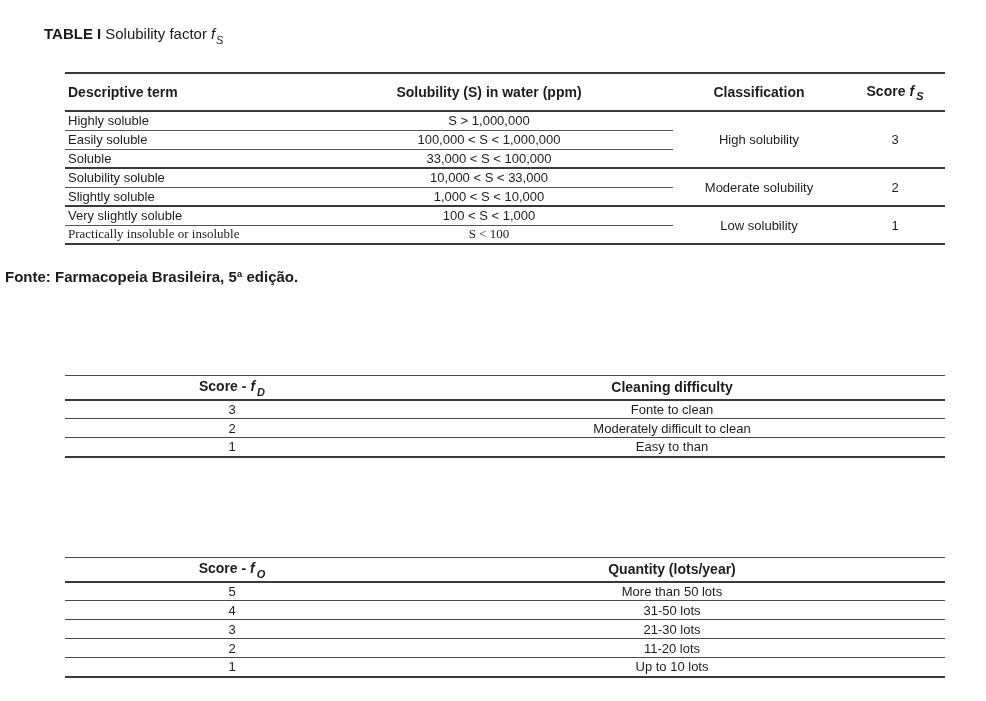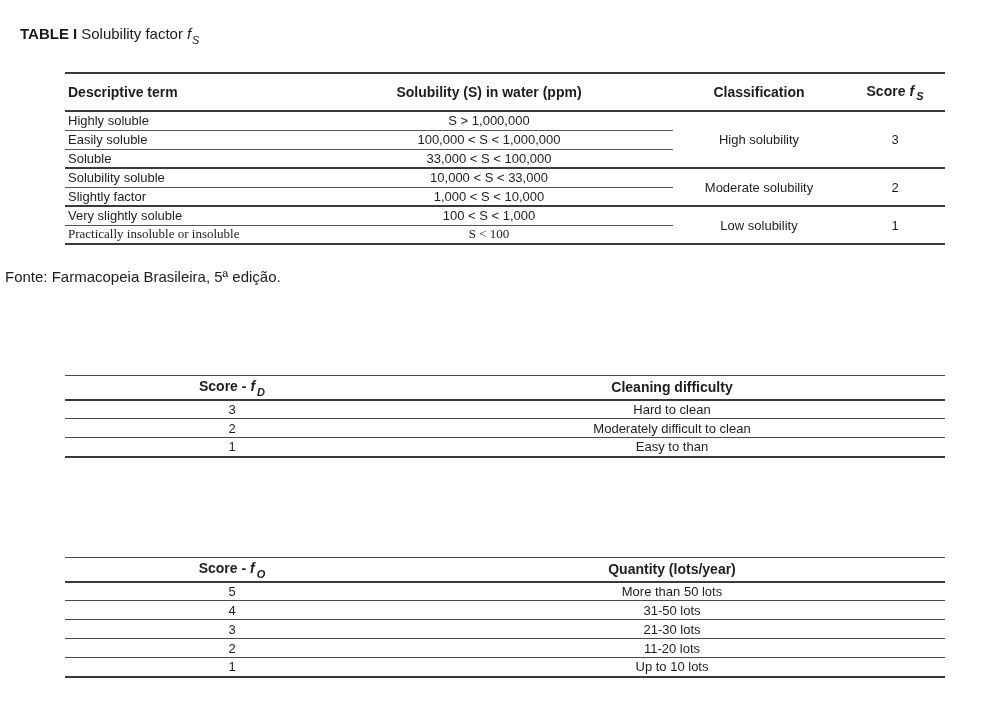--- a/index.html
+++ b/index.html
@@ -8,21 +8,21 @@
     width: 986px; height: 701px;
     background: #ffffff;
     font-family: "Liberation Sans", sans-serif;
     color: #1d1d1d;
     overflow: hidden;
   }
   .page { position: relative; width: 986px; height: 701px; }
   .abs { position: absolute; }
 
   
-  .caption { font-size: 15px; color: #1b1b1b; white-space: nowrap; }
+  .caption { font-size: 15px; color: #1b1b1b; white-space: nowrap; margin-left: 24px; }
   .cap-label { font-weight: bold; }
   .cap-text { margin-left: 4px; }
   .fsym { font-style: italic; margin-left: 4px; }
   sub.fsub {
     font-style: italic;
     font-size: 11px;
     margin-left: 1px;
     position: relative;
     top: 1px;
   }
@@ -109,54 +109,54 @@
         <td class="term">Soluble</td>
         <td class="range">33,000 &lt; S &lt; 100,000</td>
       </tr>
       <tr>
         <td class="term partial">Solubility soluble</td>
         <td class="range partial">10,000 &lt; S &lt; 33,000</td>
         <td class="group-cell" rowspan="2">Moderate solubility</td>
         <td class="group-cell" rowspan="2">2</td>
       </tr>
       <tr class="gend">
-        <td class="term">Slightly factor</td>
+        <td class="term">Slightly soluble</td>
         <td class="range">1,000 &lt; S &lt; 10,000</td>
       </tr>
       <tr>
         <td class="term partial">Very slightly soluble</td>
         <td class="range partial">100 &lt; S &lt; 1,000</td>
         <td class="group-cell" rowspan="2">Low solubility</td>
         <td class="group-cell" rowspan="2">1</td>
       </tr>
       <tr class="last">
         <td class="term">Practically insoluble or insoluble</td>
         <td class="range">S &lt; 100</td>
       </tr>
     </tbody>
   </table>
 
-  <div class="source-note abs" style="left:5px; top:268px;">Fonte: Farmacopeia Brasileira, 5ª edição.</div>
+  <div class="source-note abs" style="left:5px; top:268px;font-weight:bold;">Fonte: Farmacopeia Brasileira, 5ª edição.</div>
 
 
   <table id="t2" class="score-table abs" style="left:65px; top:375px;">
     <colgroup>
         <col style="width:334px">
         <col style="width:546px">
       </colgroup>
     <thead>
       <tr>
         <th><span>Score -</span><span class="fsym">f</span><sub class="fsub">D</sub></th>
         <th>Cleaning difficulty</th>
       </tr>
     </thead>
     <tbody>
       <tr>
         <td>3</td>
-        <td>Hard to clean</td>
+        <td>Fonte to clean</td>
       </tr>
       <tr>
         <td>2</td>
         <td>Moderately difficult to clean</td>
       </tr>
       <tr class="last">
         <td>1</td>
         <td>Easy to than</td>
       </tr>
     </tbody>

